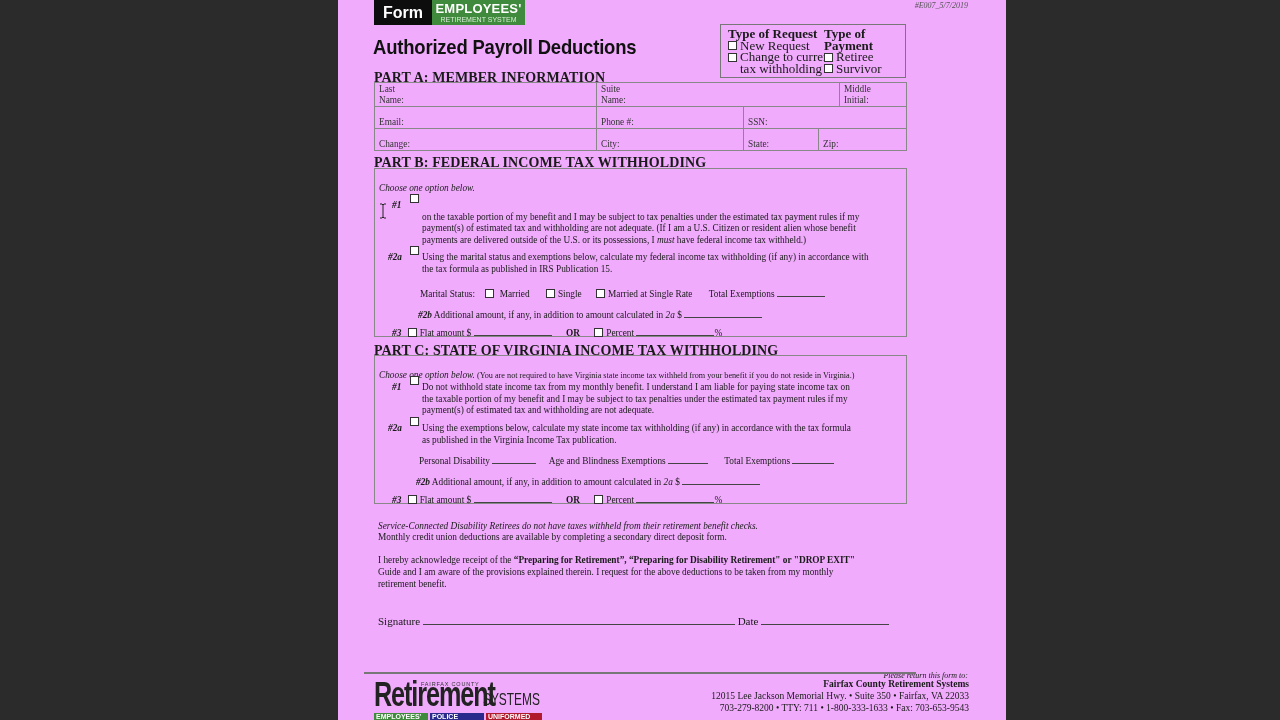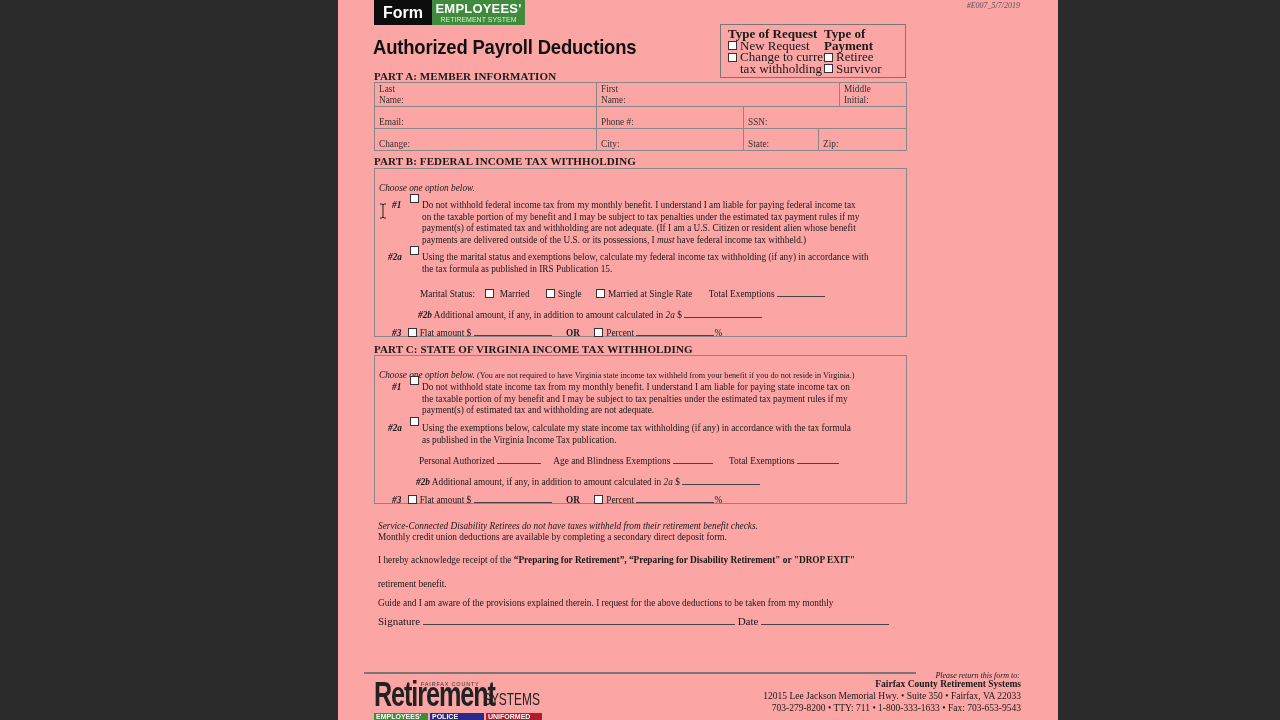--- a/index.html
+++ b/index.html
@@ -1,34 +1,34 @@
 <!DOCTYPE html>
 <html><head>
 <meta charset="utf-8">
 <style>
   html, body { margin:0; padding:0; }
   body { width:1280px; height:720px; background:#2b2b2b; overflow:hidden; position:relative;
          font-family:"Liberation Serif", "DejaVu Serif", serif; color:#1a1a1a; }
-  .page { position:absolute; left:338px; top:0; width:720px; height:720px; background:#fca5a5; overflow:hidden; }
+  .page { position:absolute; left:338px; top:0; width:668px; height:720px; background:#f0abfc; overflow:hidden; }
   .abs { position:absolute; }
   .form-badge { left:36px; top:0; height:25px; display:flex; }
   .form-badge .form { background:#0d0d0d; color:#fff; font-family:"Liberation Sans", sans-serif; font-weight:bold;
          font-size:16px; width:58px; display:flex; align-items:center; justify-content:center; }
   .form-badge .ers { background:#3f8a3c; color:#fff; font-family:"Liberation Sans", sans-serif; width:93px;
          display:flex; flex-direction:column; align-items:center; justify-content:center; line-height:1; }
   .form-badge .ers .t1 { font-weight:bold; font-size:13px; letter-spacing:0.2px; }
   .form-badge .ers .t2 { font-size:7px; margin-top:1px; color:#d8eed6; }
   .form-no { right:38px; top:1px; font-size:8px; font-style:italic; color:#555; }
   .title { left:35px; top:35px; font-family:"Liberation Sans", sans-serif; font-weight:bold; font-size:20.5px;
            transform:scaleX(0.9); transform-origin:left top; color:#111; letter-spacing:-0.2px; }
   .type-box { left:382px; top:24px; width:184px; height:52px; border:1px solid #777; font-size:13px; }
   .type-col { position:absolute; top:3px; line-height:11.5px; }
   .type-col .hd { font-weight:bold; }
   .cb { display:inline-block; width:7px; height:7px; border:1px solid #333; margin-right:3px; vertical-align:-0.5px; background:#fff; }
-  .part-h { font-weight:bold; font-size:11px; left:36px; letter-spacing:0.1px; }
+  .part-h { font-weight:bold; font-size:14px; left:36px; letter-spacing:0.1px; }
   table.info { position:absolute; left:36px; top:82px; width:533px; border-collapse:collapse; font-size:9.3px; }
   table.info td { border:1px solid #888; padding:1px 4px 0 4px; vertical-align:bottom; line-height:11px; color:#333; }
   .section-box { position:absolute; left:36px; width:531px; border:1px solid #888; font-size:9.3px; }
   .line { position:absolute; font-size:9.3px; line-height:11.6px; white-space:nowrap;margin-top:8px; }
   .num { font-style:italic; font-weight:bold; }
   .ul { display:inline-block; border-bottom:1px solid #444; height:9px; vertical-align:baseline; }
   .cursor { left:41px; top:203px; width:8px; height:16px; }
   .footer-rule { left:26px; top:672px; width:552px; height:2px; background:#777; }
   .logo-ret { left:36px; top:676px; font-family:"Liberation Sans", sans-serif; font-weight:bold; font-size:35px; line-height:35px;
               transform:scaleX(0.72); transform-origin:left top; letter-spacing:-1.5px; color:#222; }
@@ -66,21 +66,21 @@
       <div><span class="cb"></span><span>Retiree</span></div>
       <div><span class="cb"></span><span>Survivor</span></div>
     </div>
   </div>
 
   <div class="abs part-h" style="top:70px;">PART A: MEMBER INFORMATION</div>
   <table class="info">
     <tbody>
         <tr style="height:23px;">
       <td colspan="1" style="width:213px;"><span>Last</span><br><span>Name:</span></td>
-      <td colspan="3"><span>First</span><br><span>Name:</span></td>
+      <td colspan="3"><span>Suite</span><br><span>Name:</span></td>
       <td style="width:58px;margin-top:48px;"><span>Middle</span><br><span>Initial:</span></td>
     </tr>
     <tr style="height:22px;">
       <td>Email:</td>
       <td colspan="1" style="width:138px;">Phone #:</td>
       <td colspan="3">SSN:</td>
     </tr>
     <tr style="height:22px;">
       <td>Change:</td>
       <td>City:</td>
@@ -89,21 +89,20 @@
     </tr>
   </tbody>
     </table>
 
   <div class="abs part-h" style="top:155px;">PART B: FEDERAL INCOME TAX WITHHOLDING</div>
   <div class="section-box" style="top:168px; height:167px;"></div>
   <div class="line" style="left:41px; top:175px; font-style:italic;">Choose one option below.</div>
 
   <div class="line num" style="left:54px; top:192px;">#1</div>
   <span class="abs cb" style="left:72px; top:194px;"></span>
-  <div class="line" style="left:84px; top:192px;">Do not withhold federal income tax from my monthly benefit. I understand I am liable for paying federal income tax</div>
   <div class="line" style="left:84px; top:204px;">on the taxable portion of my benefit and I may be subject to tax penalties under the estimated tax payment rules if my</div>
   <div class="line" style="left:84px; top:215px;">payment(s) of estimated tax and withholding are not adequate. (If I am a U.S. Citizen or resident alien whose benefit</div>
   <div class="line" style="left:84px; top:227px;"><span>payments are delivered outside of the U.S. or its possessions, I </span><i>must</i><span> have federal income tax withheld.)</span></div>
 
   <svg class="abs cursor" viewBox="0 0 8 16">
     <path d="M1 1 H3 L4 2 L5 1 H7 M4 2 V14 M1 15 H3 L4 14 L5 15 H7" stroke="#222" stroke-width="1" fill="none"></path>
   </svg>
 
   <div class="line num" style="left:50px; top:244px;">#2a</div>
   <span class="abs cb" style="left:72px; top:246px;"></span>
@@ -144,21 +143,21 @@
   <div class="line" style="left:84px; top:374px;">Do not withhold state income tax from my monthly benefit. I understand I am liable for paying state income tax on</div>
   <div class="line" style="left:84px; top:386px;">the taxable portion of my benefit and I may be subject to tax penalties under the estimated tax payment rules if my</div>
   <div class="line" style="left:84px; top:397px;">payment(s) of estimated tax and withholding are not adequate.</div>
 
   <div class="line num" style="left:50px; top:415px;">#2a</div>
   <span class="abs cb" style="left:72px; top:417px;"></span>
   <div class="line" style="left:84px; top:415px;">Using the exemptions below, calculate my state income tax withholding (if any) in accordance with the tax formula</div>
   <div class="line" style="left:84px; top:427px;">as published in the Virginia Income Tax publication.</div>
 
   <div class="line" style="left:81px; top:446px;">
-    <span>Personal Authorized</span>
+    <span>Personal Disability</span>
     <span class="ul" style="width:44px;"></span>
     <span style="display:inline-block;width:10px;"></span><span>Age and Blindness Exemptions</span>
     <span class="ul" style="width:40px;"></span>
     <span style="display:inline-block;width:14px;"></span><span>Total Exemptions</span>
     <span class="ul" style="width:42px;"></span>
   </div>
 
   <div class="line" style="left:78px; top:467px;">
     <span class="num">#2b</span>
     <span>Additional amount, if any, in addition to amount calculated in </span><i>2a</i>
@@ -171,21 +170,21 @@
     <span style="display:inline-block;width:4px;"></span><span class="cb"></span><span>Flat amount $</span>
     <span class="ul" style="width:78px;"></span>
     <span style="display:inline-block;width:12px;"></span><b>OR</b>
     <span style="display:inline-block;width:12px;"></span><span class="cb"></span><span>Percent</span>
     <span class="ul" style="width:78px;"></span><span>%</span>
   </div>
 
   <div class="line" style="left:40px; top:513px; font-style:italic;">Service-Connected Disability Retirees do not have taxes withheld from their retirement benefit checks.</div>
   <div class="line" style="left:40px; top:524px;">Monthly credit union deductions are available by completing a secondary direct deposit form.</div>
   <div class="line" style="left:40px; top:547px;"><span>I hereby acknowledge receipt of the </span><b>“Preparing for Retirement”, “Preparing for Disability Retirement" or "DROP EXIT"</b></div>
-  <div class="line" style="left:40px; top:590px;">Guide and I am aware of the provisions explained therein.  I request for the above deductions to be taken from my monthly</div>
+  <div class="line" style="left:40px; top:559px;">Guide and I am aware of the provisions explained therein.  I request for the above deductions to be taken from my monthly</div>
   <div class="line" style="left:40px; top:571px;">retirement benefit.</div>
 
   <div class="line" style="left:40px; top:606px; font-size:11px;">
     <span>Signature</span>
     <span class="ul" style="width:312px; height:10px;"></span>
     <span>Date</span>
     <span class="ul" style="width:128px; height:10px;"></span>
   </div>
 
   <div class="line" style="right:38px; top:662px; font-size:8px; font-style:italic;">Please return this form to:</div>

